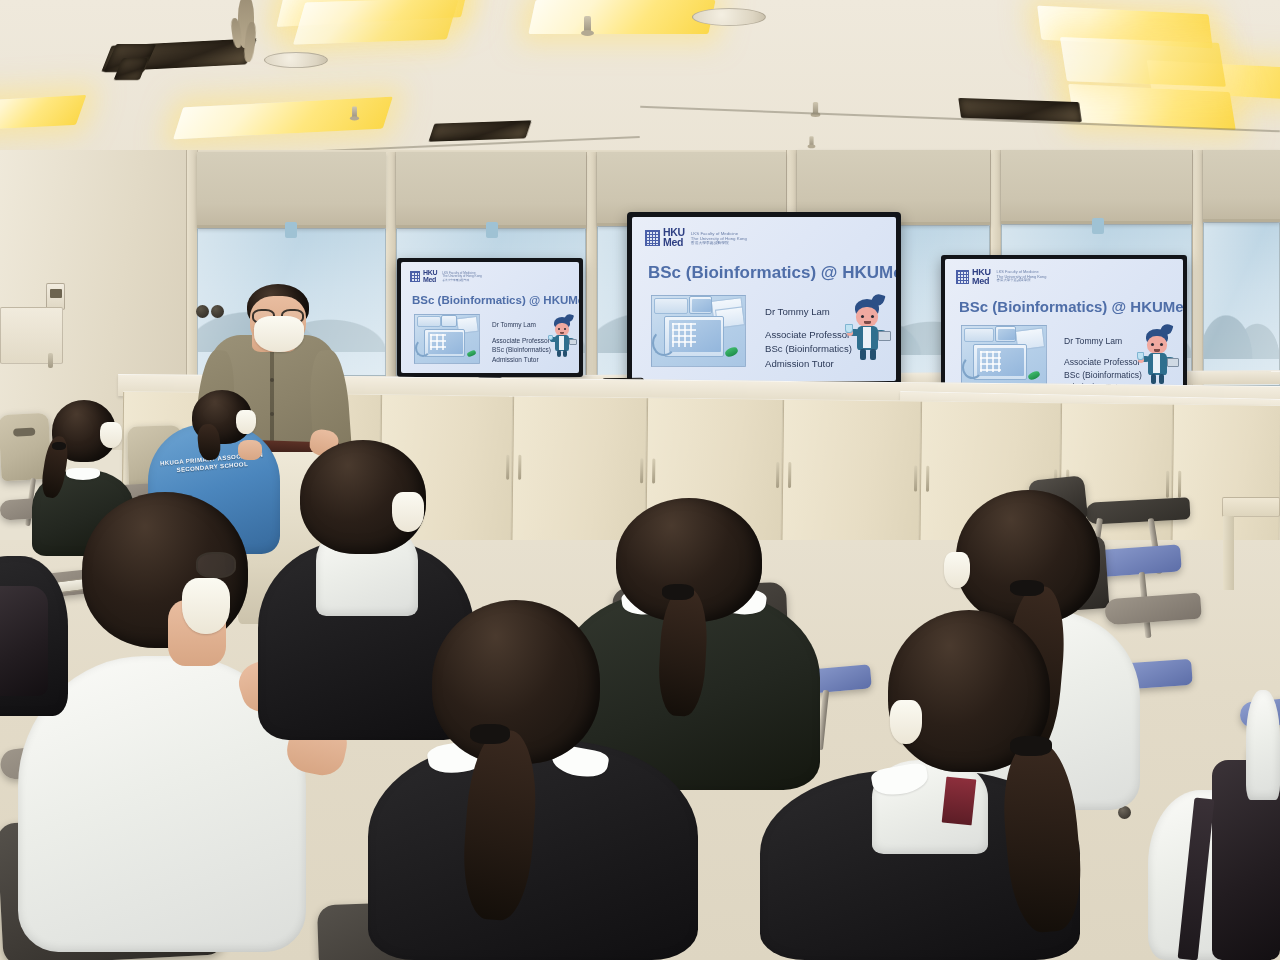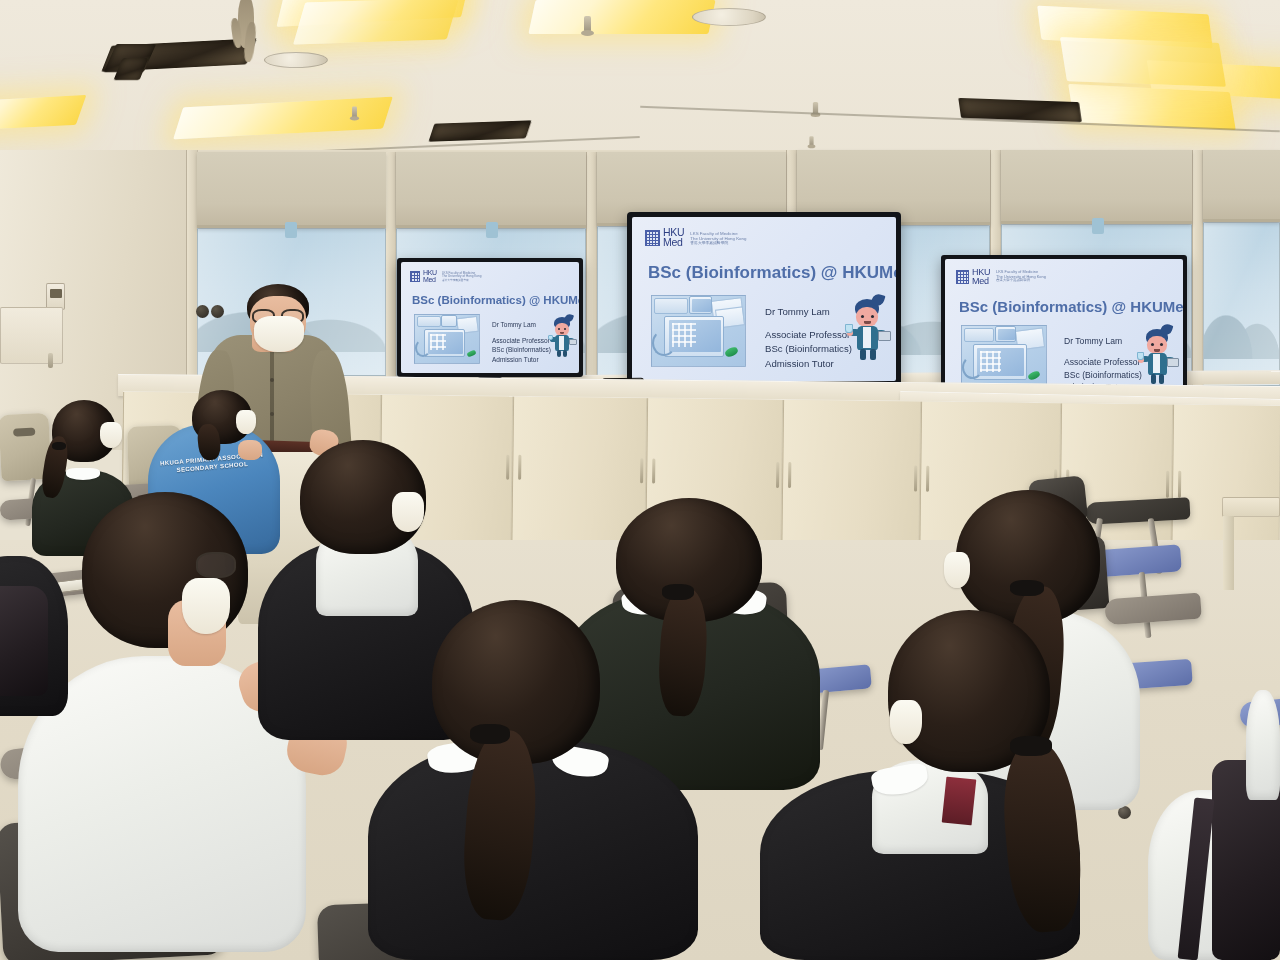--- a/index.html
+++ b/index.html
@@ -166,21 +166,21 @@
   }
 
   .slide-logo { position:absolute; display:flex; align-items:center; gap:3px; }
   .logo-crest {
     background:
       repeating-linear-gradient(to right,#4a5fa8 0 1px, transparent 1px 3px),
       repeating-linear-gradient(to bottom,#4a5fa8 0 1px, transparent 1px 3px),
       #dfe6f5;
     border:1px solid #4a5fa8;
   }
-  .logo-hku { color:#2e3f83; font-weight:normal; line-height:.95; letter-spacing:-.3px; }
+  .logo-hku { color:#2e3f83; font-weight:bold; line-height:.95; letter-spacing:-.3px; }
   .logo-sub { color:#6b7fa8; line-height:1.15; }
   .slide-title { position:absolute; color:#4f6ea8; font-weight:bold; white-space:nowrap; }
   .slide-photo {
     position:absolute; overflow:hidden;
     background: linear-gradient(150deg,#cfe0f1 0%, #b9d2ea 40%, #a9c6e4 100%);
     border:1px solid rgba(110,140,180,.45);
   }
   .ph-monitor{position:absolute;background:linear-gradient(#eef4fb,#cfe0f1);border:1px solid #8fb0d2;border-radius:2px;}
   .ph-screen{position:absolute;background:linear-gradient(150deg,#b6cfe8,#93b6dc);border-radius:1px;}
   .ph-grid{position:absolute;background:

